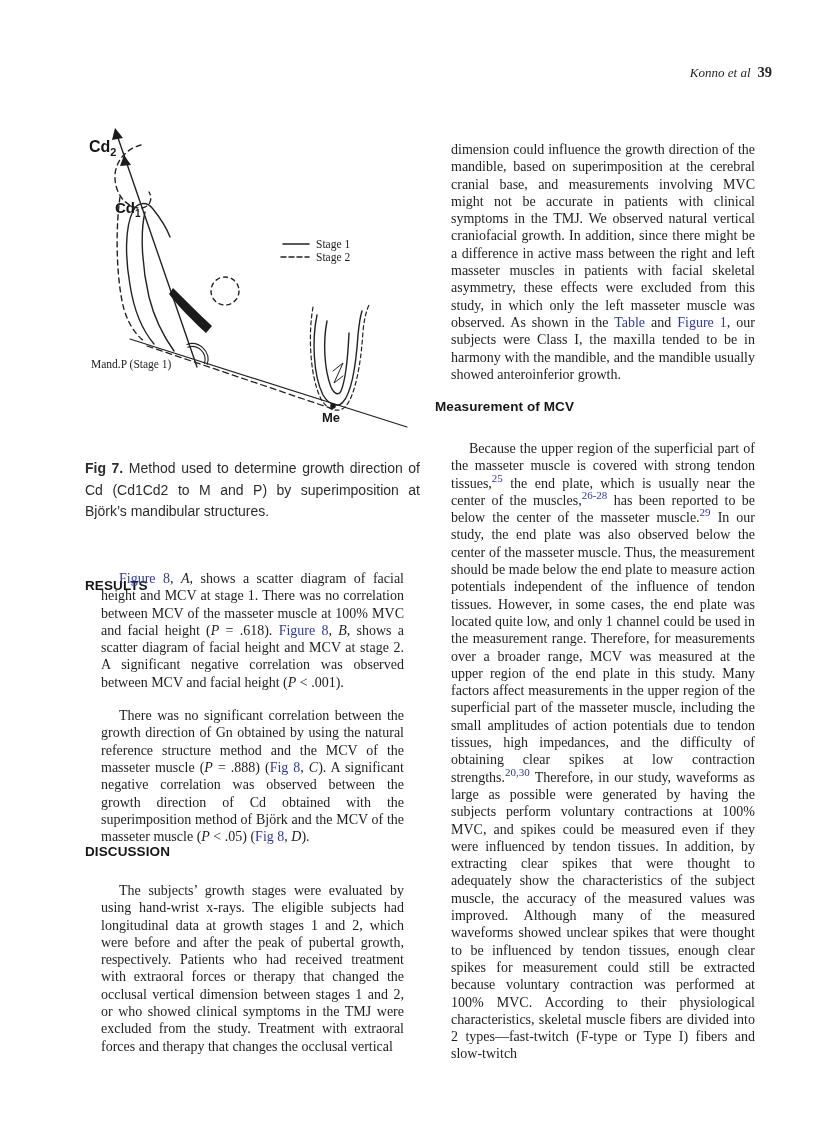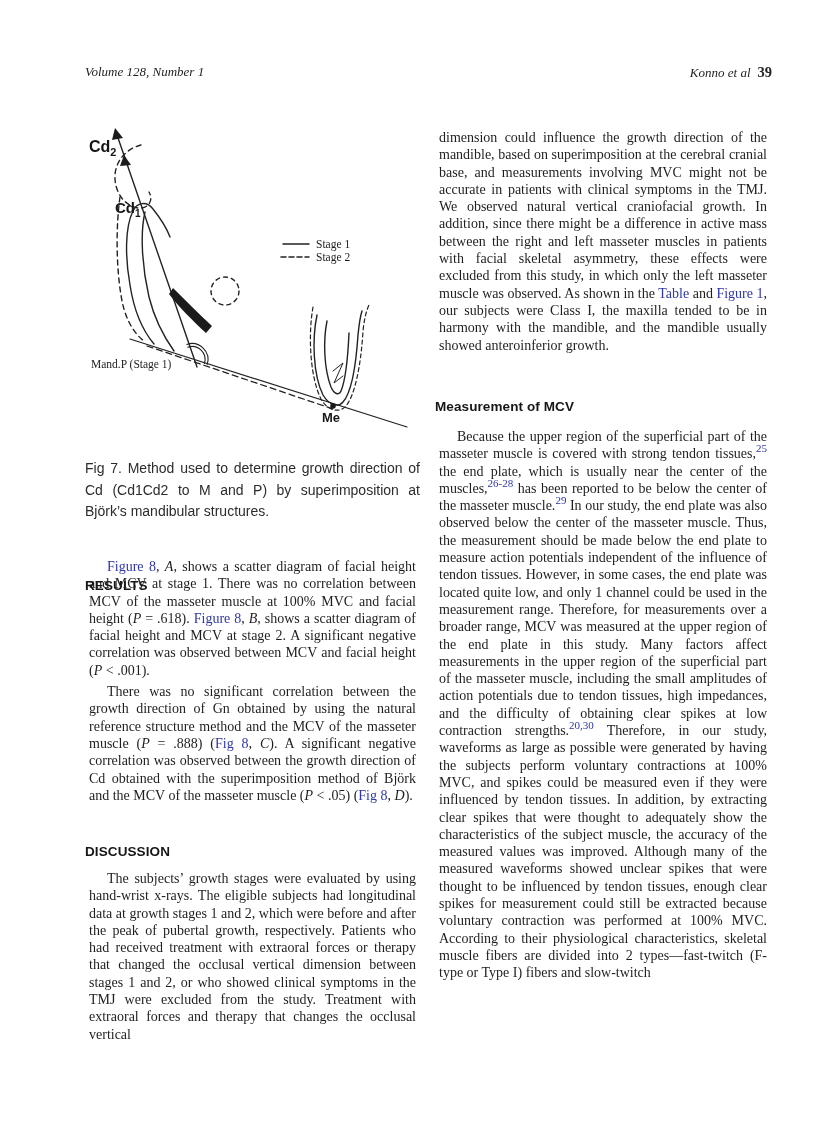--- a/index.html
+++ b/index.html
@@ -8,51 +8,50 @@
     background:#ffffff; overflow:hidden;
     font-family:"Liberation Serif", serif;
     color:#1e1e1e;
     -webkit-font-smoothing:antialiased;
   }
   .abs { position:absolute; }
   .body-text {
     font-size:14px; line-height:17.3px; text-align:justify;
     font-family:"Liberation Serif", serif; color:#1e1e1e;
   }
-  .body-text p { margin:4px; }
+  .body-text p { margin:16px; }
   .body-text p.indent { text-indent:18px; }
   .section-heading {
     font-family:"Liberation Sans", sans-serif;
     font-weight:bold; font-size:13.5px; color:#161616;
     letter-spacing:0.1px;
   }
   .caption {
     font-family:"Liberation Sans", sans-serif;
     font-size:14px; line-height:21.5px; text-align:justify; color:#2c2c2c;
   }
-  .caption b { font-weight:normal; }
+  .caption b { font-weight:bold; }
   .hdr-left {
     font-style:italic; font-size:13px; line-height:17px; color:#242424;
   }
   .hdr-right { font-size:13px; color:#242424; white-space:nowrap; }
   .hdr-right .authors { font-style:italic; }
   .hdr-right .pagenum { font-weight:bold; font-size:14.5px; font-style:normal; margin-left:7px; }
   
   .seg-n { }
   .seg-i { font-style:italic; }
   .seg-l { color:#2f37a3; }
   .seg-sup {
     color:#2f37a3; font-size:11px; vertical-align:super; line-height:0;
   }
 </style>
 </head>
 <body>
 
 <div class="abs hdr-left" style="left:85px; top:63px;">
-  <div>Volume 128, Number 1</div>
 </div>
 <div class="abs hdr-right" style="right:66px; top:64px; text-align:center;">
   <span class="authors">Konno et al</span><span class="pagenum">39</span>
 </div>
 
 <svg class="abs" style="left:75px; top:125px;" width="345" height="315" viewBox="0 0 345 315">
   <g fill="none" stroke="#222222" stroke-width="1.4" stroke-linecap="round">
 
     <line x1="42" y1="10" x2="122" y2="242"></line>
 

